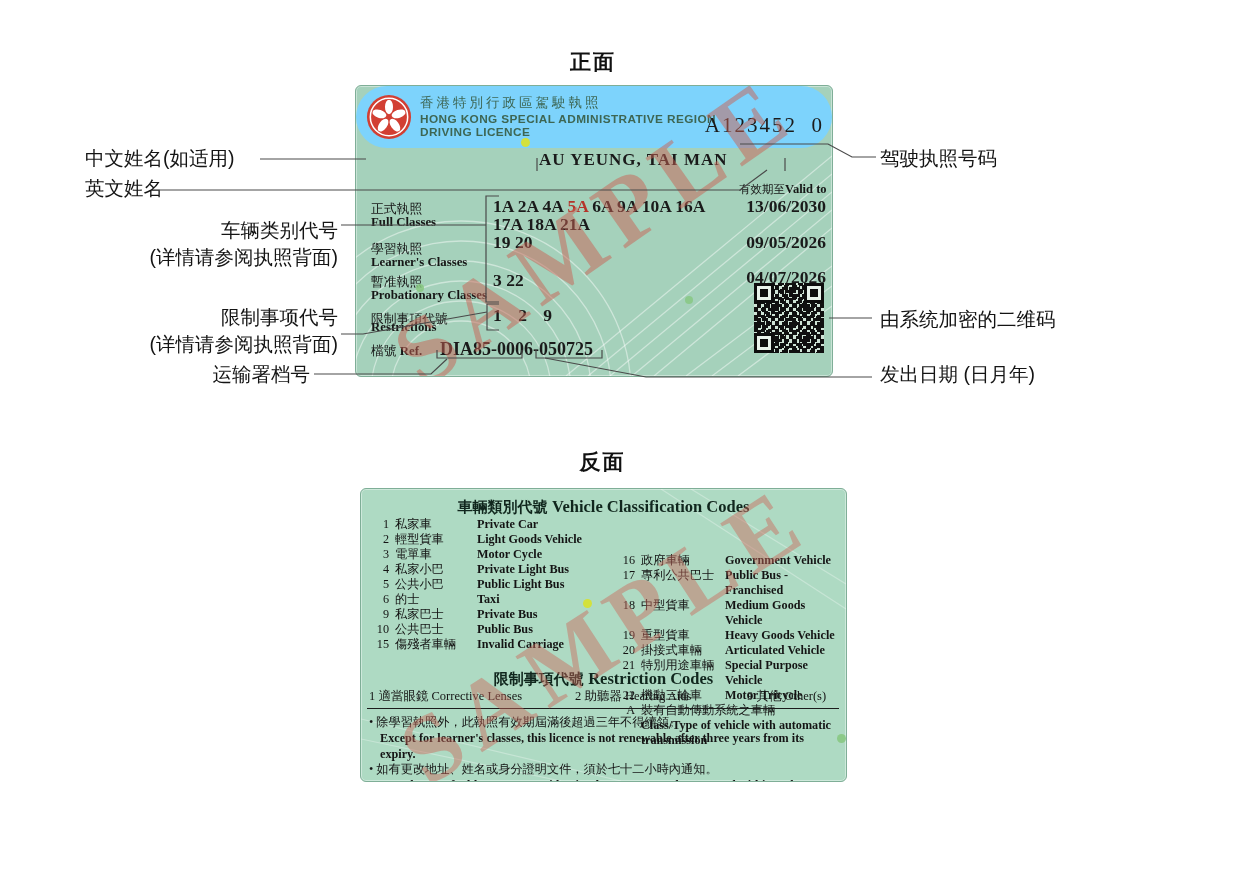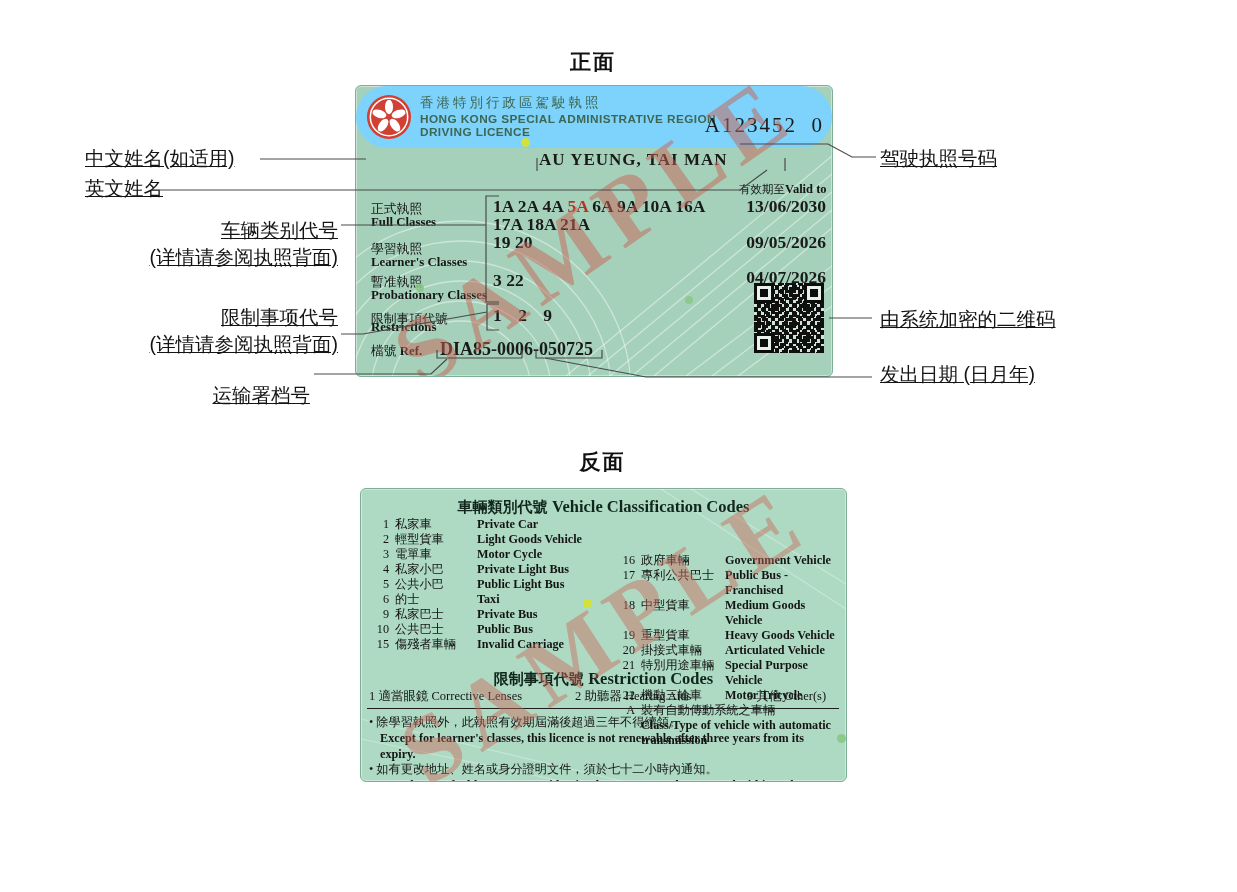--- a/index.html
+++ b/index.html
@@ -1,20 +1,20 @@
 <!DOCTYPE html>
 <html><head>
 <meta charset="utf-8">
 <style>
   html,body{margin:0;padding:0;background:#fff;}
   body{width:1237px;height:892px;position:relative;font-family:"Liberation Sans",sans-serif;overflow:hidden;}
   
   .side-title{position:absolute;font-size:21px;font-weight:bold;color:#111;text-align:center;letter-spacing:2px;}
   
-  .lab{position:absolute;font-size:19.5px;color:#141414;line-height:24px;white-space:nowrap;text-decoration:underline;}
+  .lab{position:absolute;font-size:19.5px;color:#141414;line-height:24px;white-space:nowrap;}
   .lab.r{text-align:right;}
   
   .card{position:absolute;border-radius:6px;overflow:hidden;border:1px solid #7fae97;box-shadow:0 0 0 1px rgba(255,255,255,.4) inset;}
   .front-card{left:355px;top:85px;width:476px;height:290px;background:#a5d1bb;}
   .back-card{left:360px;top:488px;width:485px;height:292px;background:#aedac3;}
   .guilloche{position:absolute;left:0;top:0;pointer-events:none;}
   
   .fc-header{position:absolute;left:0;top:0;width:100%;height:62px;background:#7dd3fc;border-radius:31px;}
   .fc-title-zh{position:absolute;left:64px;top:8px;font-size:13.5px;letter-spacing:3px;color:#3d6653;font-family:"Liberation Serif",serif;}
   .fc-title-en{position:absolute;left:64px;font-size:11.8px;color:#3d6653;font-family:Liberation Sans, sans-serif;font-weight:600;letter-spacing:.4px;}
@@ -67,21 +67,21 @@
 
 <div class="side-title" style="left:355px;top:48px;width:476px;">正面</div>
 <div class="side-title" style="left:360px;top:448px;width:485px;">反面</div>
 
 <div class="lab" style="left:85px;top:146px;">中文姓名(如适用)</div>
 <div class="lab" style="left:85px;top:176px;">英文姓名</div>
 <div class="lab r" style="left:120px;top:218px;width:218px;">车辆类别代号</div>
 <div class="lab r" style="left:85px;top:245px;width:253px;">(详情请参阅执照背面)</div>
 <div class="lab r" style="left:120px;top:305px;width:218px;">限制事项代号</div>
 <div class="lab r" style="left:85px;top:332px;width:253px;">(详情请参阅执照背面)</div>
-<div class="lab r" style="left:85px;top:362px;width:225px;margin-top:21px;">运输署档号</div>
+<div class="lab r" style="left:85px;top:362px;width:225px;">运输署档号</div>
 
 <div class="lab" style="left:880px;top:146px;">驾驶执照号码</div>
 <div class="lab" style="left:880px;top:307px;">由系统加密的二维码</div>
 <div class="lab" style="left:880px;top:362px;">发出日期 (日月年)</div>
 
 <div class="card front-card">
   <svg class="guilloche" width="476" height="290" viewBox="0 0 476 290">
     <g fill="none" stroke="rgba(255,255,255,0.45)" stroke-width="1.3">
       <circle cx="105" cy="305" r="70"></circle>
         <circle cx="105" cy="305" r="90"></circle>

